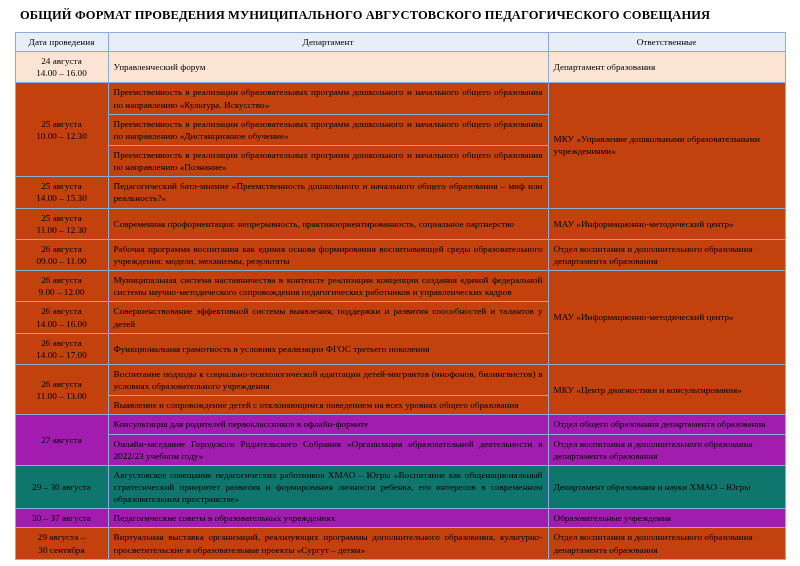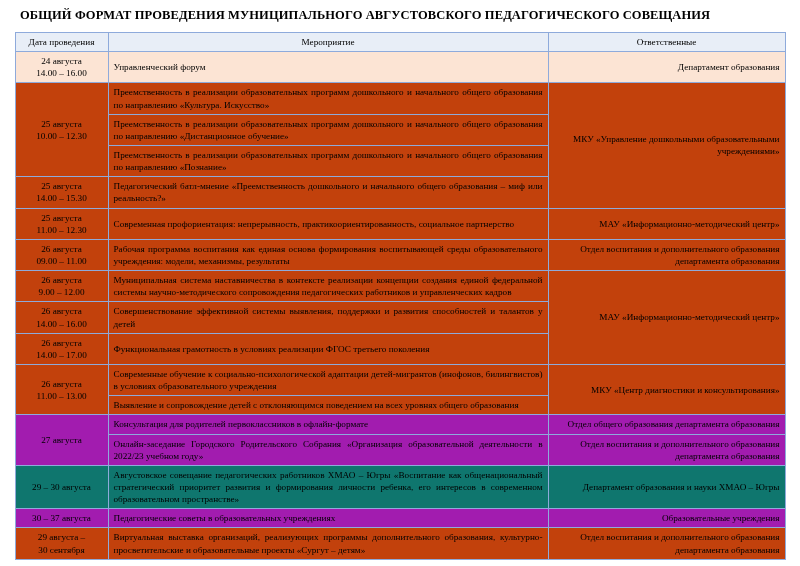--- a/index.html
+++ b/index.html
@@ -57,21 +57,21 @@
     text-align: center;
     padding-left: 6px;
     white-space: pre-line;
   }
   td.event {
     text-align: justify;
     text-align-last: left;
     hyphens: none;
   }
   td.resp {
-    text-align: right;
+    text-align: left;
   }
 
   
   .bg-peach  { background: #fce4d4; }
   .bg-blue   { background: #c2410c; }
   .bg-pale   { background: #a21caf; }
   .bg-green  { background: #0f766e; }
 </style>
 </head>
 <body>
@@ -82,21 +82,21 @@
 
   <table class="schedule">
     <colgroup>
       <col class="c-date">
         <col class="c-event">
         <col class="c-resp">
     </colgroup>
     <thead>
       <tr>
         <td>Дата проведения</td>
-        <td>Мероприятие</td>
+        <td>Департамент</td>
         <td>Ответственные</td>
       </tr>
     </thead>
     <tbody>
 
       <tr>
         <td class="date bg-peach">24 августа
 14.00 – 16.00</td>
         <td class="event bg-peach">Управленческий форум</td>
         <td class="resp bg-peach">Департамент образования</td>
@@ -150,21 +150,21 @@
 
       <tr>
         <td class="date bg-blue">26 августа
 14.00 – 17.00</td>
         <td class="event bg-blue">Функциональная грамотность в условиях реализации ФГОС третьего поколения</td>
       </tr>
 
       <tr>
         <td class="date bg-blue" rowspan="2">26 августа
 11.00 – 13.00</td>
-        <td class="event bg-blue">Современные обучение к социально-психологической адаптации детей-мигрантов (инофонов, билингвистов) в условиях образовательного учреждения</td>
+        <td class="event bg-blue">Воспитание подходы к социально-психологической адаптации детей-мигрантов (инофонов, билингвистов) в условиях образовательного учреждения</td>
         <td class="resp bg-blue" rowspan="2">МКУ «Центр диагностики и консультирования»</td>
       </tr>
       <tr>
         <td class="event bg-blue">Выявление и сопровождение детей с отклоняющимся поведением на всех уровнях общего образования</td>
       </tr>
 
       <tr>
         <td class="date bg-pale" rowspan="2">27 августа</td>
         <td class="event bg-pale">Консультация для родителей первоклассников в офлайн-формате</td>
         <td class="resp bg-pale">Отдел общего образования департамента образования</td>

